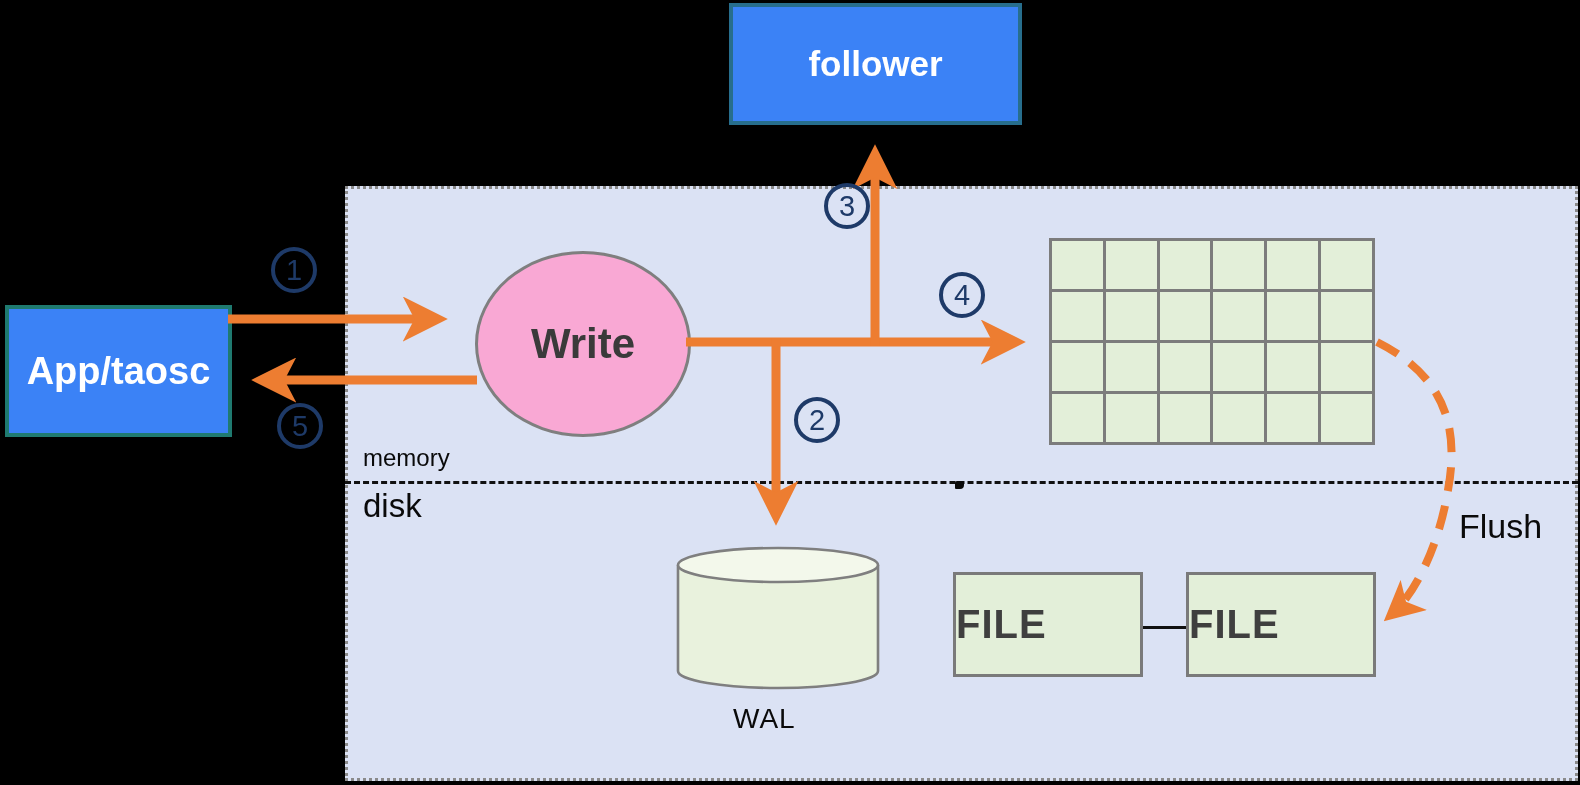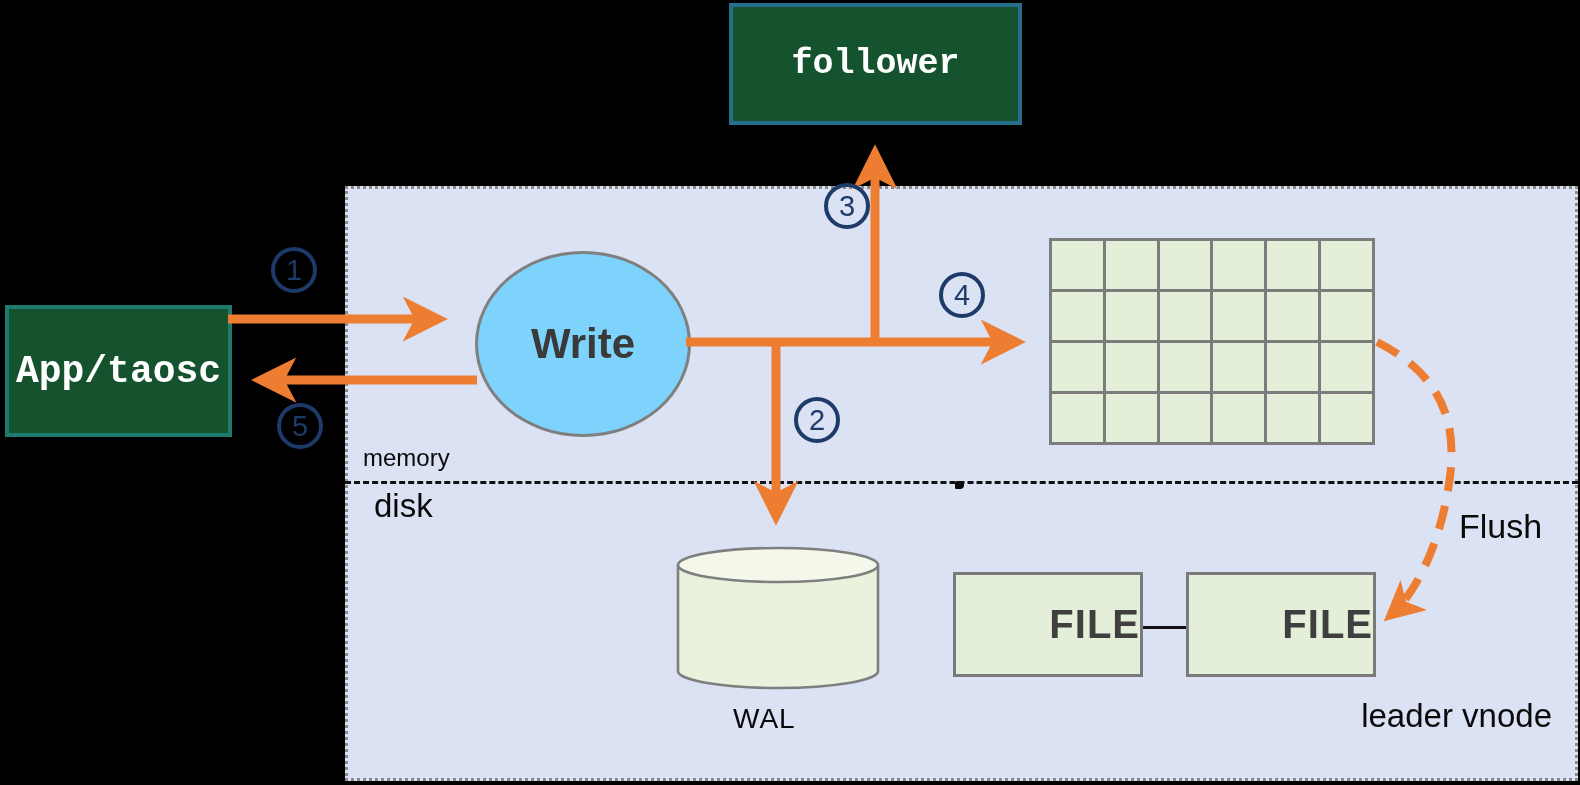--- a/index.html
+++ b/index.html
@@ -7,53 +7,53 @@
     position:relative;width:1580px;height:785px;background:#000;overflow:hidden;
     font-family:"Liberation Sans", sans-serif;
   }
   
   .leader-region{
     position:absolute;left:345px;top:186px;width:1227px;height:589px;
     background:#dbe2f4;border:3px dotted #8a8a8a;
   }
   
   .blue-node{
-    position:absolute;background:#14532d;display:flex;align-items:center;justify-content:center;
-    color:#fff;font-weight:bold;text-align:center;font-family:Liberation Mono, monospace;
+    position:absolute;background:#3b82f6;display:flex;align-items:center;justify-content:center;
+    color:#fff;font-weight:bold;text-align:center;
   }
   .follower{left:729px;top:3px;width:285px;height:114px;border:4px solid #276e8d;
     font-size:35px;line-height:42px;}
   .apptaosc{left:5px;top:290px;width:219px;height:124px;border:4px solid #1f7a70;font-size:38px;margin-top:15px;}
   
   .write-ellipse{
     position:absolute;left:475px;top:251px;width:210px;height:180px;border-radius:50%;
-    background:#7dd3fc;border:3px solid #7f7f7f;display:flex;align-items:center;justify-content:center;
+    background:#f9a8d4;border:3px solid #7f7f7f;display:flex;align-items:center;justify-content:center;
     font-size:42px;font-weight:bold;color:#3a3a3a;
   }
   
   .mem-grid{
     position:absolute;left:1049px;top:238px;width:326px;height:207px;
     display:grid;grid-template-columns:repeat(6,1fr);grid-template-rows:repeat(4,1fr);
     background:#7c7c7c;border:3px solid #7c7c7c;gap:3px;box-sizing:border-box;
   }
   .mem-grid .cell{background:#e3efd9;}
   
   .file-box{
     position:absolute;top:572px;width:184px;height:99px;background:#e3efd9;border:3px solid #7a7a7a;
-    display:flex;align-items:center;justify-content:flex-end;font-size:40px;font-weight:bold;color:#3f3f3f;
+    display:flex;align-items:center;justify-content:flex-start;font-size:40px;font-weight:bold;color:#3f3f3f;
     letter-spacing:1px;
   }
   .file-left{left:953px;}
   .file-right{left:1186px;}
   .file-connector{position:absolute;left:1143px;top:626px;width:43px;height:0;border-top:3px solid #111;}
   
   .mem-disk-divider{position:absolute;left:345px;top:481px;width:1233px;height:0;border-top:3px dashed #111;}
   .plain-label{position:absolute;color:#0a0a0a;white-space:nowrap;}
   .memory-label{left:363px;top:444px;font-size:24px;}
-  .disk-label{left:363px;top:487px;font-size:33px;margin-left:11px;}
+  .disk-label{left:363px;top:487px;font-size:33px;}
   .wal-label{left:733px;top:703px;font-size:28px;letter-spacing:1px;}
   .flush-label{left:1459px;top:507px;font-size:34px;}
   .leader-label{right:28px;top:697px;font-size:33px;}
   
   .stepnum{
     position:absolute;width:38px;height:38px;border:4px solid #1e3a68;border-radius:50%;
     color:#1e3a68;font-size:29px;display:flex;align-items:center;justify-content:center;
     background:transparent;font-weight:400;
   }
   .step1{left:271px;top:247px;}
@@ -147,21 +147,20 @@
     <line x1="686" y1="342" x2="1015" y2="342" stroke="#ed7d31" stroke-width="9" marker-end="url(#ah)"></line>
 
     <line x1="776" y1="338" x2="776" y2="515" stroke="#ed7d31" stroke-width="9" marker-end="url(#ah)"></line>
 
     <line x1="875" y1="346" x2="875" y2="155" stroke="#ed7d31" stroke-width="9" marker-end="url(#ah)"></line>
 
     <path d="M 1377 342 C 1447 377 1459 430 1448 490 C 1439 545 1416 593 1391 615" fill="none" stroke="#ed7d31" stroke-width="8" stroke-dasharray="24 15" marker-end="url(#ah)"></path>
   </svg>
 
   <div class="plain-label flush-label">Flush</div>
-  <div class="plain-label leader-label">leader vnode</div>
 
   <div class="stepnum step1">1</div>
   <div class="stepnum step2">2</div>
   <div class="stepnum step3">3</div>
   <div class="stepnum step4">4</div>
   <div class="stepnum step5">5</div>
 
 </div>
 
 </body></html>

